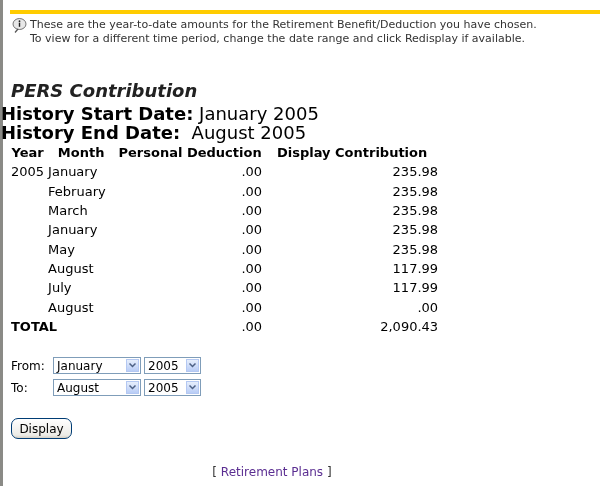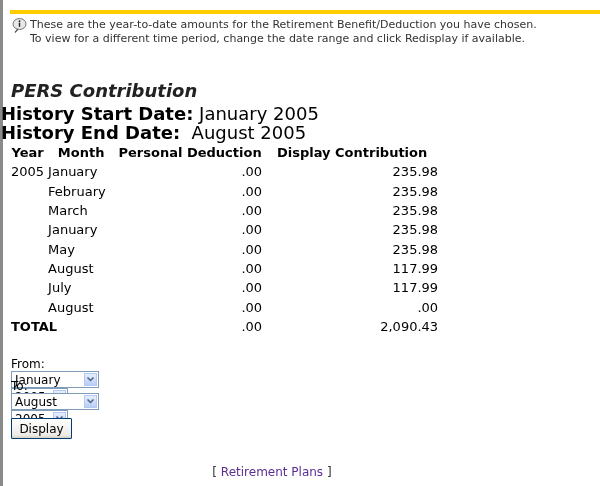--- a/index.html
+++ b/index.html
@@ -42,38 +42,38 @@
     table.contrib th, table.contrib td { padding: 0 2px; height: 19.3px; white-space: nowrap; }
     table.contrib th { font-weight: bold; text-align: center; }
     td.year { width: 33px; text-align: left; }
     td.month { width: 66px; text-align: left; padding-left: 2px; }
     td.personal { width: 144px; text-align: right; padding-right: 1px; }
     td.employer { width: 172px; text-align: right; }
     th.h-personal { text-align: left; }
     th.h-employer { text-align: left; }
     .total-label { font-weight: bold; }
     .range {
-      position: absolute; left: 11px; font-size: 12px; display: flex;  flex-direction: column;
+      position: absolute; left: 11px; font-size: 12px; display: flex; align-items: center;
     }
     .range .lbl { width: 42px; }
     .sel {
       height: 17px; border: 1px solid #7f9db9; background: #fff;
       display: flex; align-items: center; font-size: 12px; color: #000;
       box-sizing: border-box; margin-right: 3px; position: relative;
     }
     .sel span.v { padding-left: 3px; flex: 1; }
     .sel .arrow {
       width: 13px; height: 13px; margin-right: 1px;
       background: linear-gradient(#e6eefc, #b9cdf6);
       border: 1px solid #b4c8f2; box-sizing: border-box;
       display: flex; align-items: center; justify-content: center;
     }
     .btn {
       position: absolute; left: 11px; top: 418px; width: 61px; height: 21px;
-      border: 1px solid #003c74; border-radius: 1px;
+      border: 1px solid #003c74; border-radius: 7px;
       background: linear-gradient(#ffffff, #ecebe6 85%, #d6d0c5);
       font-size: 12px; display: flex; align-items: center; justify-content: center;
       box-sizing: border-box; font-family: "DejaVu Sans", sans-serif;
     }
     .footer {
       position: absolute; left: 0; width: 544px; top: 465px; text-align: center;
       font-size: 12px; color: #333;
     }
     .footer a { color: #5a2d91; text-decoration: none; }
   </style>

